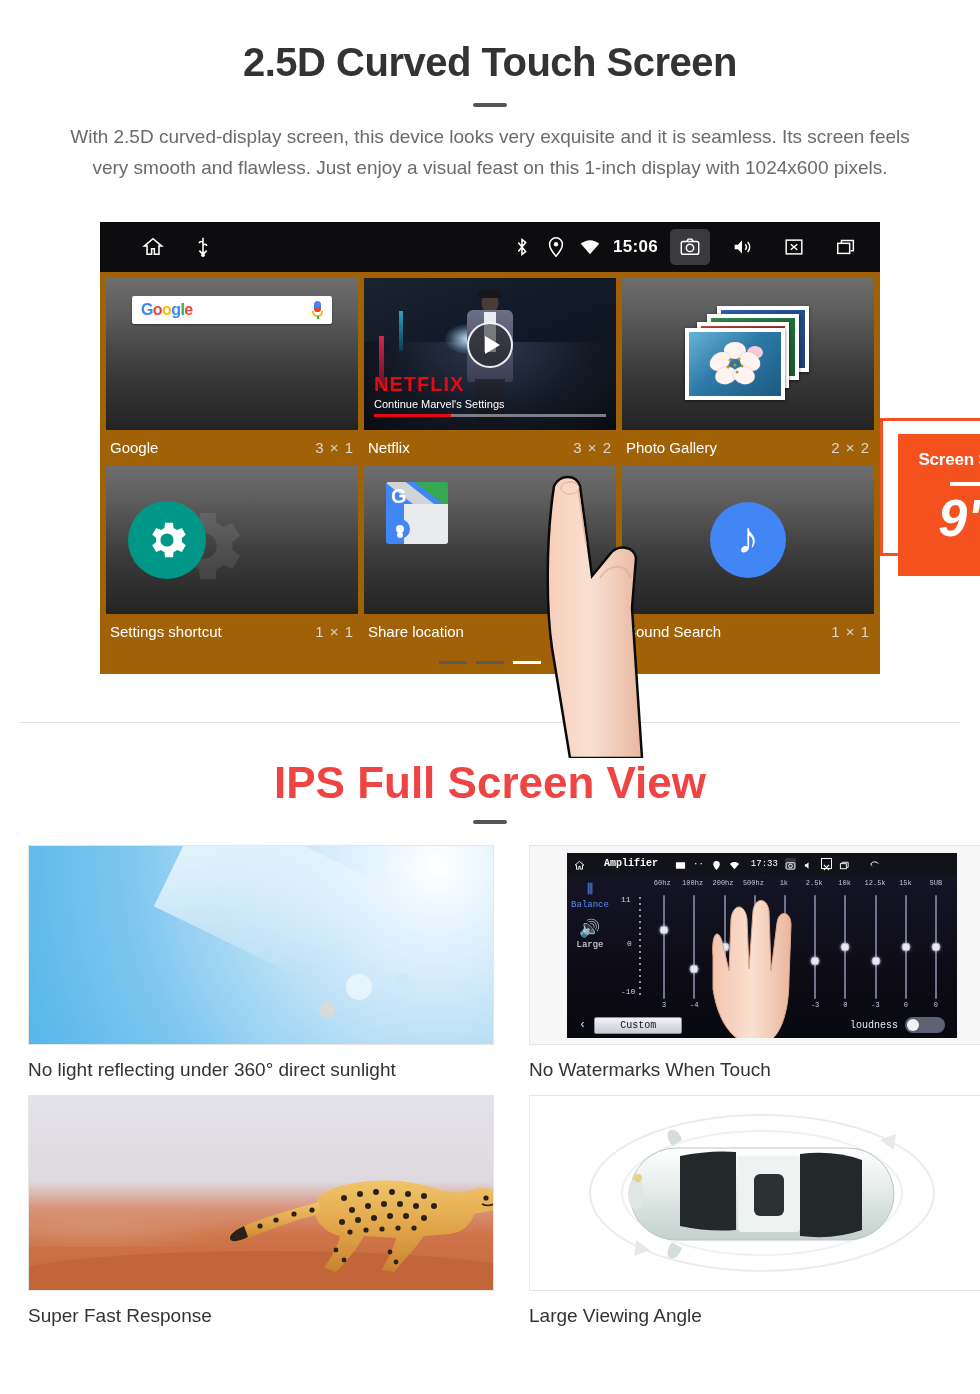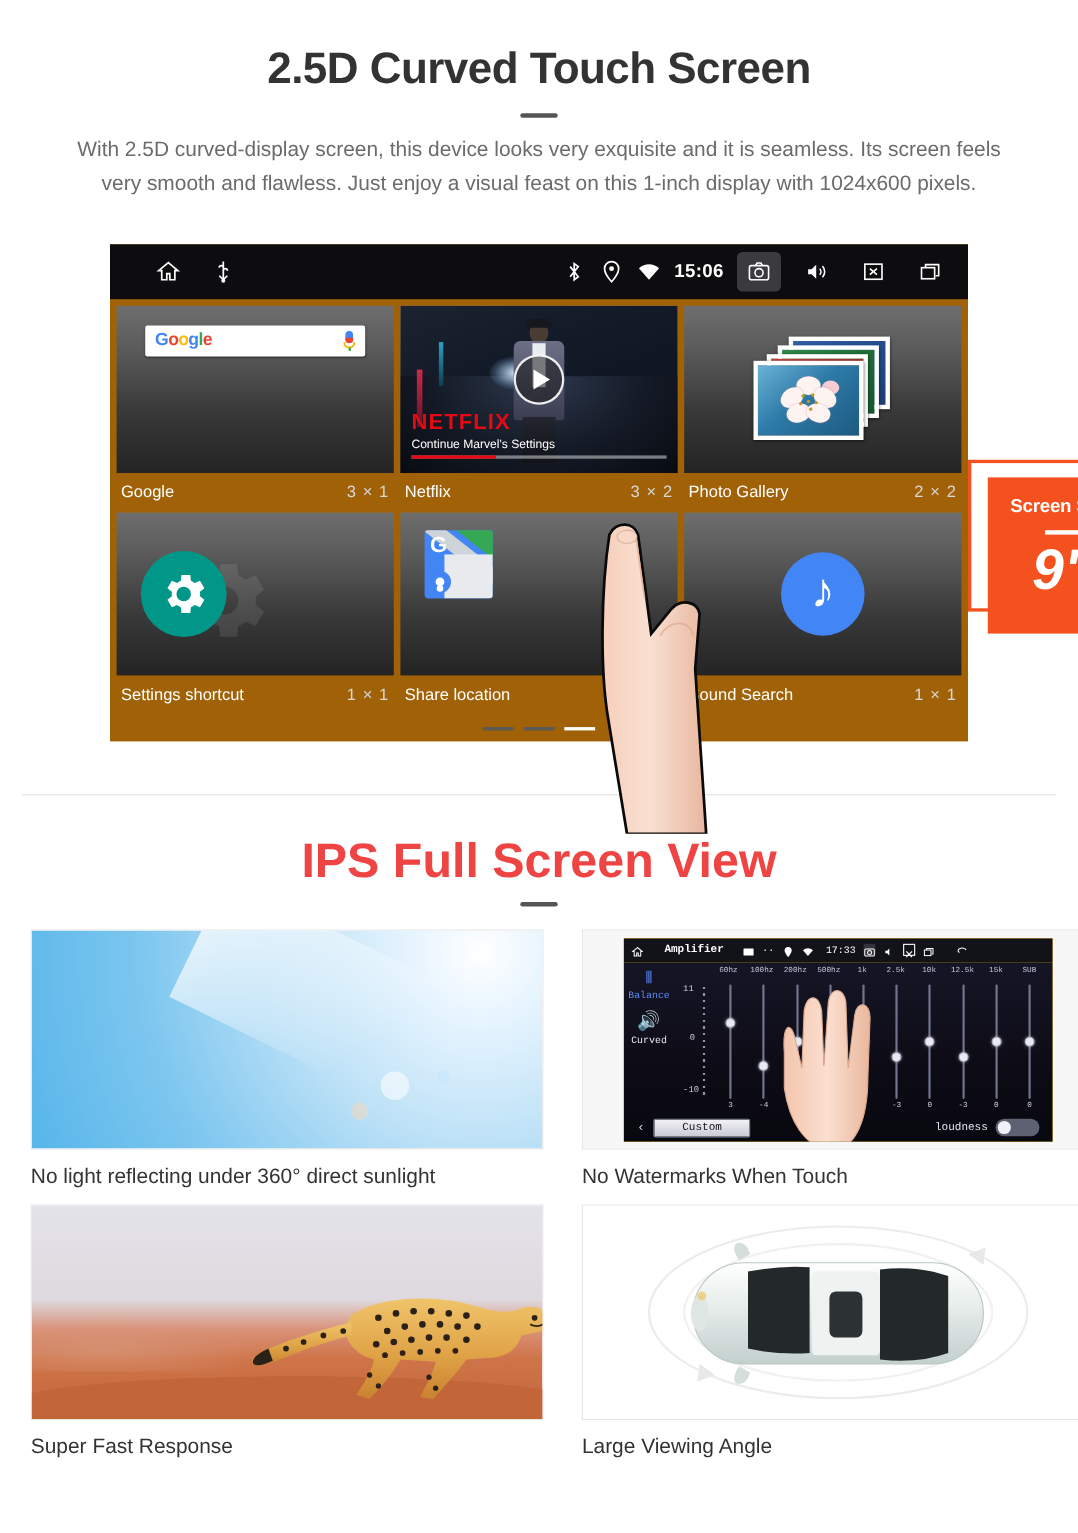--- a/index.html
+++ b/index.html
@@ -559,21 +559,21 @@
                       <path d="M20 8a8 5 0 1 0-13 5" fill="none" stroke="#fff" stroke-width="2"></path>
                     </svg>
                 </span>
               </div>
 
               <div class="amp-body">
                 <div class="amp-side">
                   <div class="gico">⦀</div>
                   <div class="lbl on">Balance</div>
                   <div class="gico w" style="margin-top:8px">🔊</div>
-                  <div class="lbl off">Curved</div>
+                  <div class="lbl off">Large</div>
                 </div>
 
                 <div class="amp-main">
                   <div class="amp-freqs">
                     <span>60hz</span>
                     <span>100hz</span>
                     <span>200hz</span>
                     <span>500hz</span>
                     <span>1k</span>
                     <span>2.5k</span>

